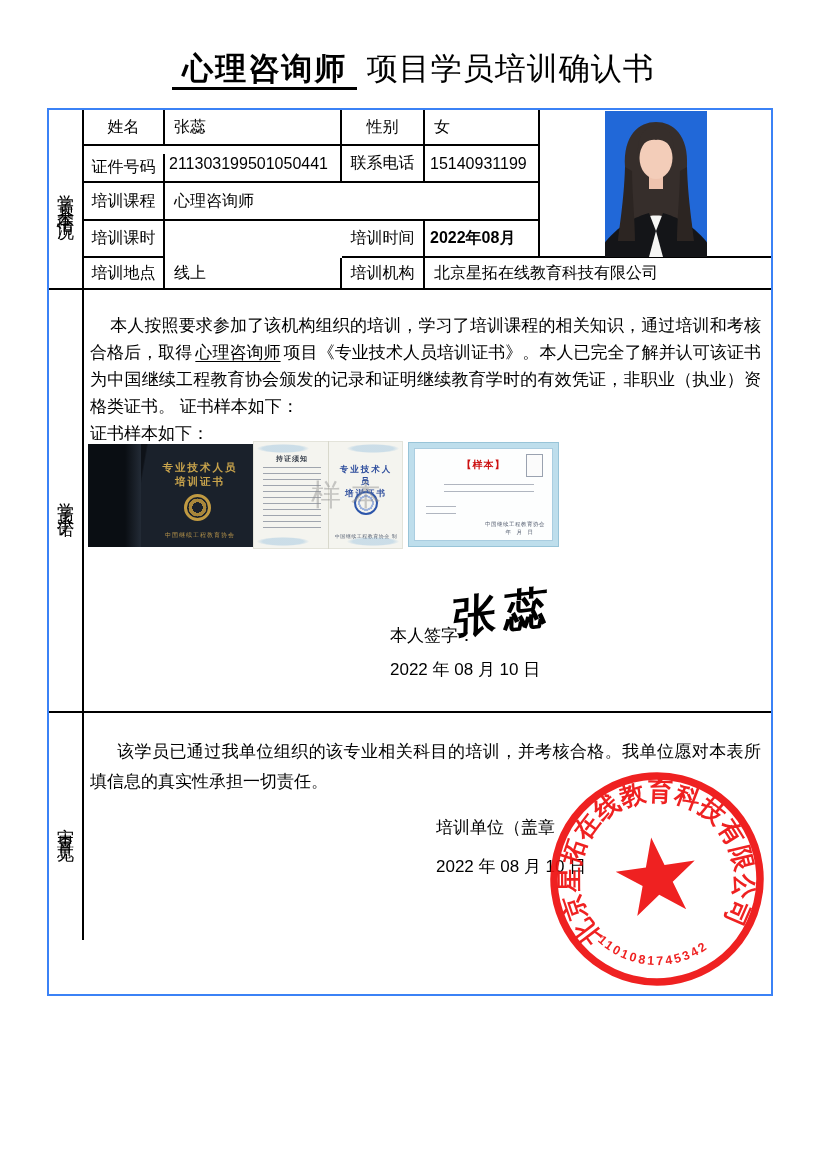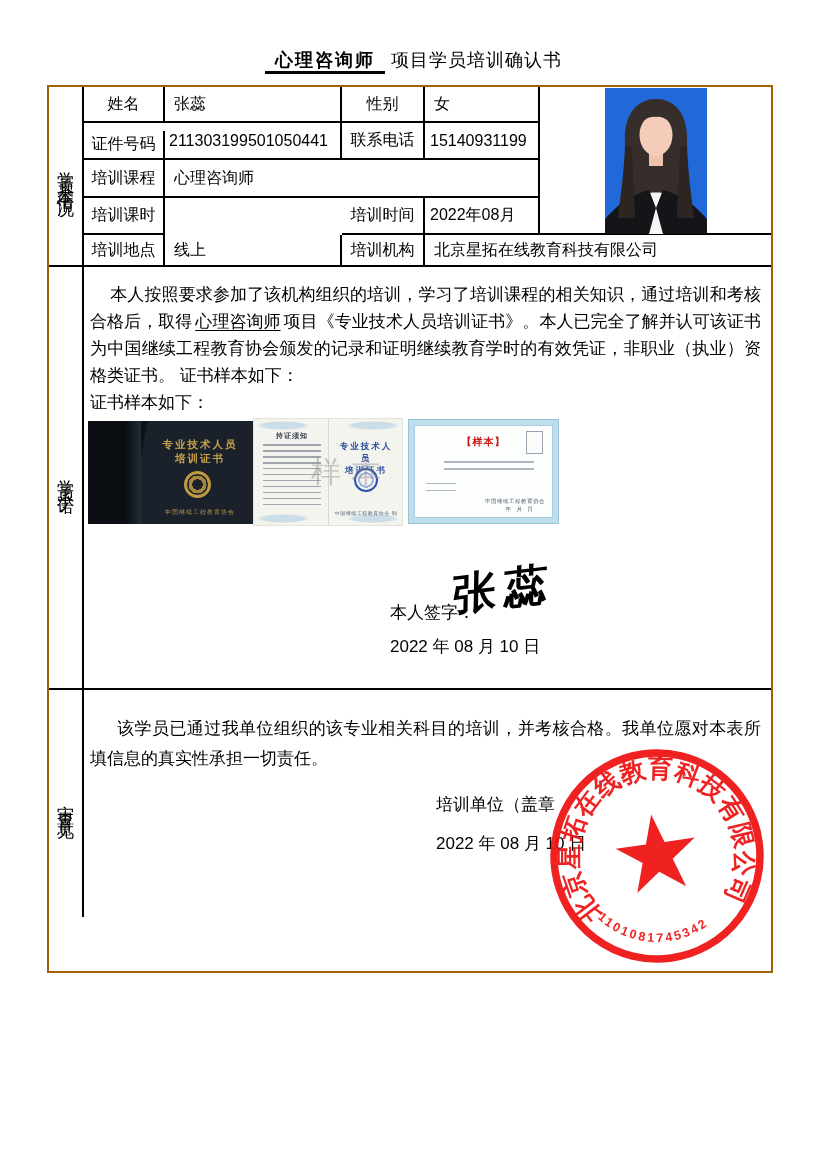--- a/index.html
+++ b/index.html
@@ -1,26 +1,26 @@
 <!DOCTYPE html>
 <html><head>
 <meta charset="utf-8">
 <style>
   * { margin:0; padding:0; box-sizing:border-box; }
   html,body { width:827px; height:1169px; background:#ffffff; color:#000;
     font-family:"Liberation Sans", sans-serif; position:relative; overflow:hidden; }
 
   
   .page-title { position:absolute; top:48px; left:0; width:100%; text-align:center;
-    font-size:18px; font-weight:500; letter-spacing:1px; }
+    font-size:31px; font-weight:500; letter-spacing:1px; }
   .page-title .hl { font-weight:900; border-bottom:3px solid #000; padding:0 10px 1px; letter-spacing:2px; }
 
   
-  .form-table { position:absolute; left:47px; top:85px; width:726px; height:888px;
-    border:2px solid #a16207; }
+  .form-table { position:absolute; left:47px; top:108px; width:726px; height:888px;
+    border:2px solid #3b82f6; }
 
   
   .sec1 { display:grid; height:178px;
     grid-template-columns:35px 81px 177px 83px 115px 1fr;
     grid-template-rows:36px 37px 38px 37px 1fr; }
   .cell { display:flex; align-items:center; border-right:2px solid #000; border-bottom:2px solid #000;
     font-size:16px; padding:0 9px; white-space:nowrap; overflow:hidden; }
   .cell.lab { justify-content:center; padding:0 3px; }
   .no-br { border-right:none !important; }
   .no-bb { border-bottom:none !important; }
@@ -32,21 +32,21 @@
   .photo-cell { grid-row:1 / 5; grid-column:6; display:flex; justify-content:center;
     align-items:flex-start; border-bottom:2px solid #000; padding-top:1px; }
 
   
   .sec2, .sec3 { display:flex; border-top:2px solid #000; }
   .sec2 { height:423px; }
   .sec3 { height:229px; }
   .vcol { width:35px; flex:none; border-right:2px solid #000; display:flex; align-items:center; justify-content:center; }
   .scontent { flex:1; position:relative; font-size:17px; }
 
-  .pledge-text { padding:14px 10px 0 6px; line-height:27px; text-align:justify; }
+  .pledge-text { padding:22px 10px 0 6px; line-height:27px; text-align:justify; }
   .pledge-text .ind { display:inline-block; width:20px; }
   .uline { text-decoration:underline; text-underline-offset:3px; padding:0 3px; }
   .sample-line { padding:0 10px 0 6px; line-height:27px; }
   .sample-clip { padding:0 10px 0 6px; line-height:27px; height:10px; overflow:hidden; color:#222; }
 
   
   .cert-strip { position:absolute; left:4px; top:151px; display:flex; align-items:flex-start; }
 
   .cert-cover { width:165px; height:103px; margin-top:3px; position:relative;
     background:linear-gradient(100deg,#0e1218 0 32%, #1a212b 33% 100%); }
@@ -145,21 +145,21 @@
     <div class="cell lab" style="grid-row:2;grid-column:2;margin-top:8px;">证件号码</div>
     <div class="cell" style="grid-row:2;grid-column:3;padding:8px 4px;">211303199501050441</div>
     <div class="cell lab" style="grid-row:2;grid-column:4;">联系电话</div>
     <div class="cell" style="grid-row:2;grid-column:5;padding:0 5px;">15140931199</div>
 
     <div class="cell lab" style="grid-row:3;grid-column:2;">培训课程</div>
     <div class="cell" style="grid-row:3;grid-column:3/6;">心理咨询师</div>
 
     <div class="cell lab" style="grid-row:4;grid-column:2;">培训课时</div>
     <div class="cell lab" style="grid-row:4;grid-column:4;">培训时间</div>
-    <div class="cell" style="grid-row:4;grid-column:5;padding:0 5px;">2022年08月</div>
+    <div class="cell" style="grid-row:4;grid-column:5;padding:0 5px;font-weight:bold;">2022年08月</div>
 
     <div class="cell lab no-bb" style="grid-row:5;grid-column:2;">培训地点</div>
     <div class="cell no-bb" style="grid-row:5;grid-column:3;">线上</div>
     <div class="cell lab no-bb" style="grid-row:5;grid-column:4;">培训机构</div>
     <div class="cell no-bb no-br" style="grid-row:5;grid-column:5/7;">北京星拓在线教育科技有限公司</div>
   </div>
 
   <div class="sec2">
     <div class="vcol">
       <span class="vtext">学员承诺</span>

